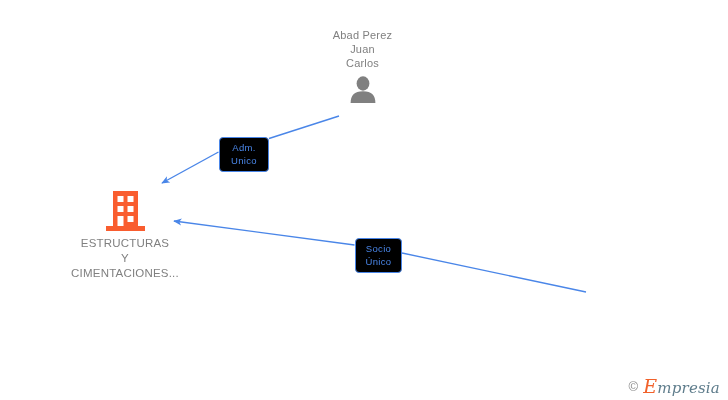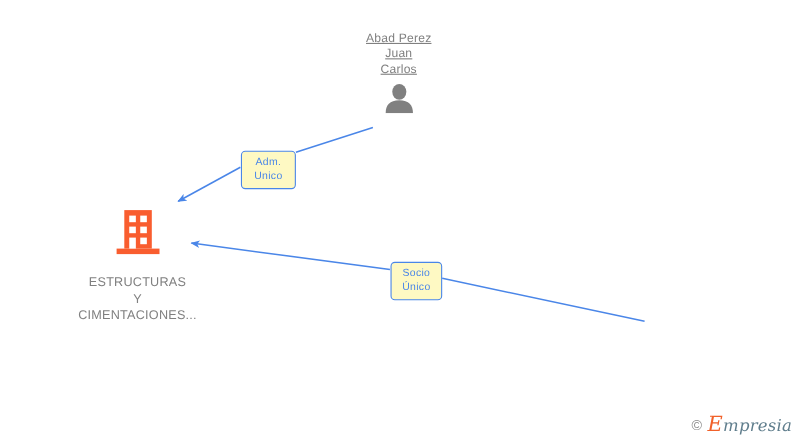--- a/index.html
+++ b/index.html
@@ -36,48 +36,48 @@
     display: block;
     margin: 0 auto;
   }
   .node-label {
     display: block;
     color: #808080;
     font-size: 11px;
     line-height: 14px;
     letter-spacing: 0.2px;
     white-space: pre-line;
-    margin-top: 13px;
+    margin-top: 0;
   }
   #company-node {
     left: 45px;
     top: 190px;
     width: 160px;
   }
   #company-node .node-label {
     font-size: 11.5px;
     line-height: 15px;
   }
   #person-top-node {
     left: 300px;
     top: 28px;
     width: 125px;
   }
   #person-bottom-node {
     left: 565px;
     top: 283px;
     width: 118px;
   }
-  .person-stack-top .node-label { margin: 0 0 6px 0; text-decoration: underline; }
+  .person-stack-top .node-label { margin: 0 0 6px 0; }
 
   
   .rel-box {
     position: absolute;
     box-sizing: border-box;
-    background: #fef9c3;
+    background: #000000;
     border: 1px solid #4a86e8;
     border-radius: 4px;
     color: #4a86e8;
     font-size: 9.5px;
     line-height: 13px;
     text-align: center;
     padding: 3px 6px 4px 6px;
     white-space: pre-line;
     letter-spacing: 0.3px;
   }

